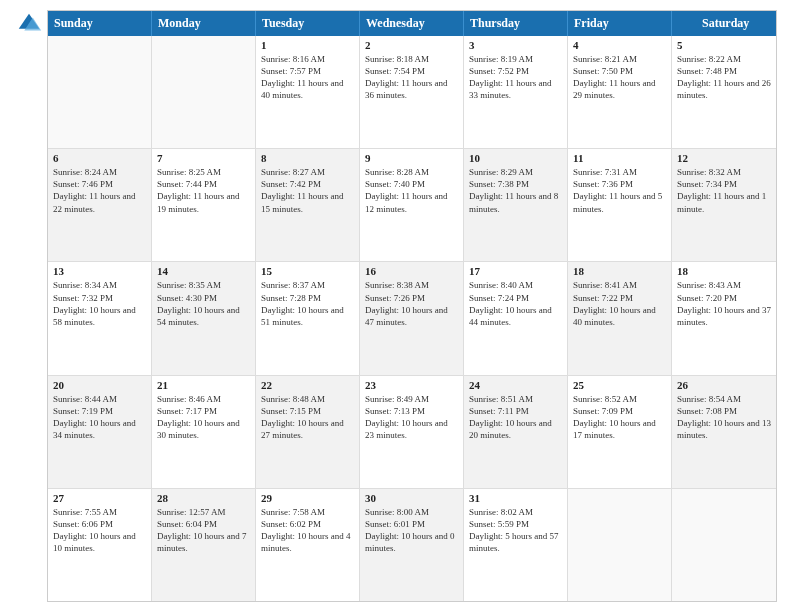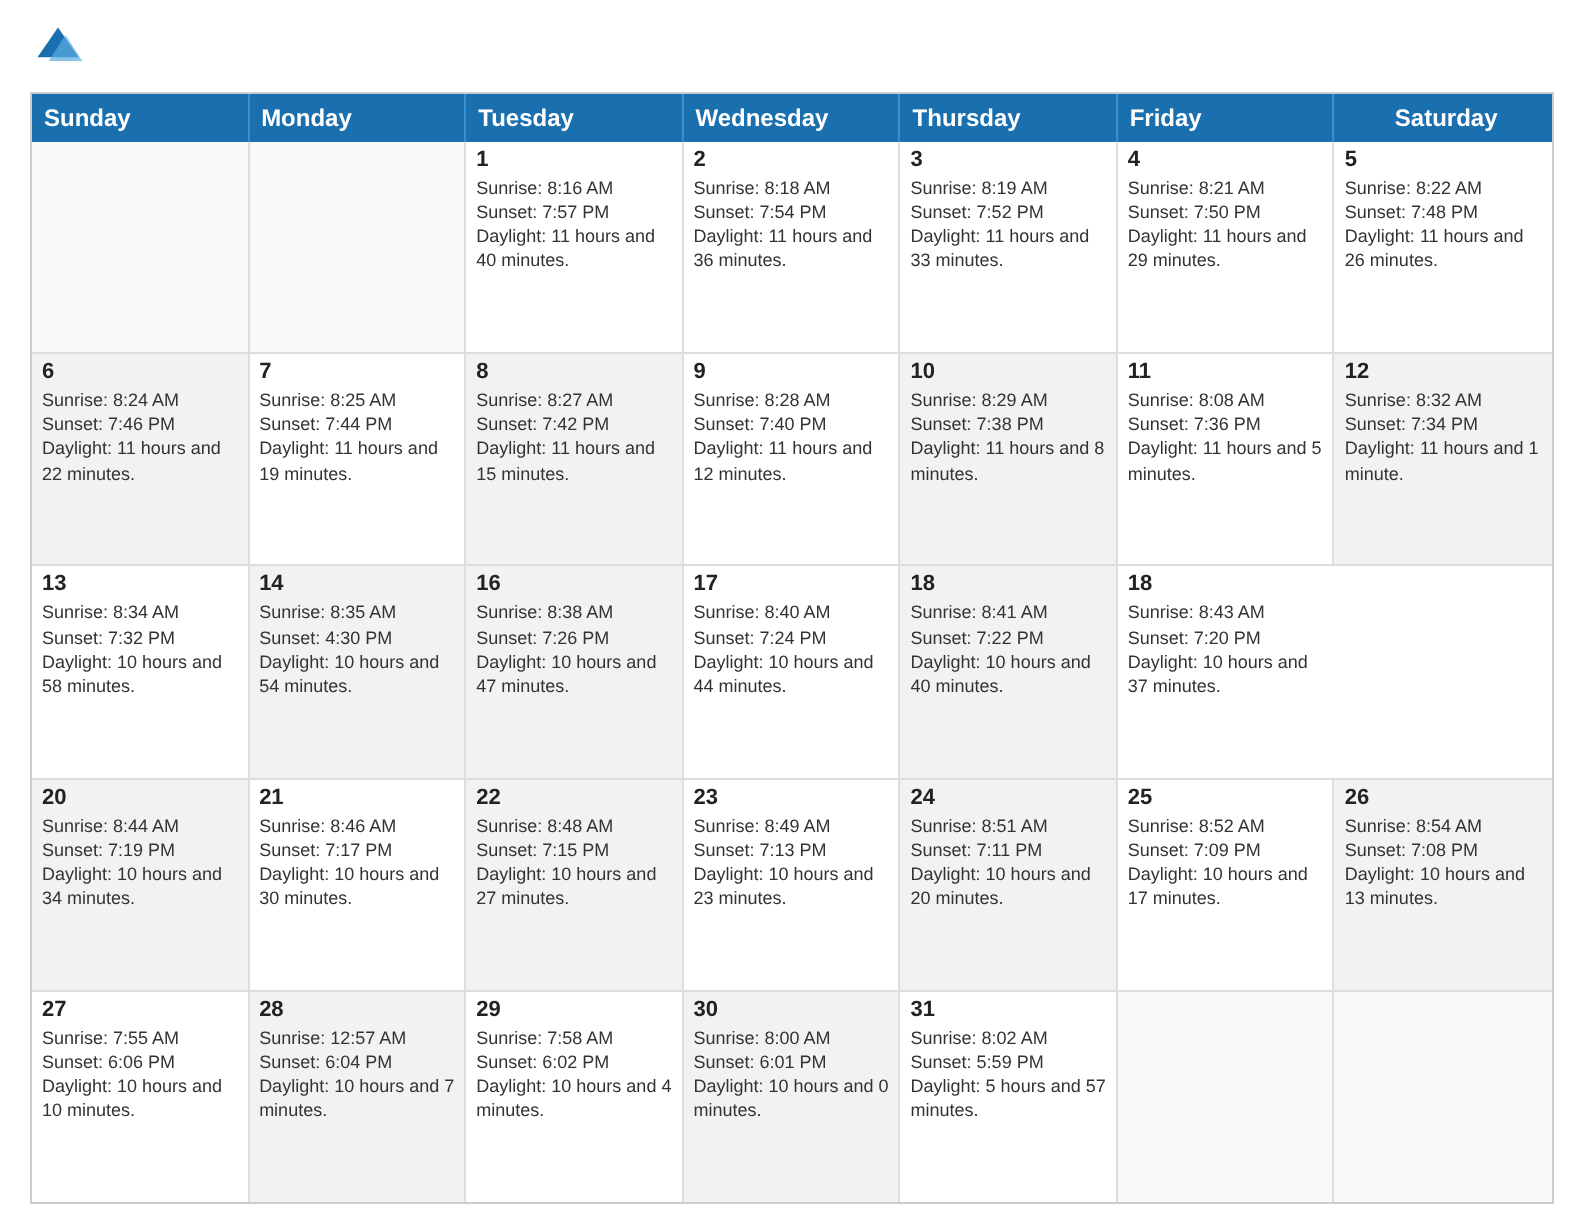--- a/index.html
+++ b/index.html
@@ -8,21 +8,22 @@
       background: #fff;
       width: 792px;
       height: 612px;
       overflow: hidden;
     }
     .page {
       width: 792px;
       height: 612px;
       padding: 10px 15px;
       display: flex;
-      flex-direction: column;
+      flex-direction: row;
+      font-family: Liberation Serif, serif;
     }
     .header {
       display: flex;
       justify-content: space-between;
       align-items: flex-start;
       margin-bottom: 8px;
     }
     .logo {
       display: flex;
       align-items: center;
@@ -202,21 +203,21 @@
             <div class="cell-line">Daylight: 11 hours and 12 minutes.</div>
           </div>
           <div class="cal-cell shaded">
             <div class="day-num">10</div>
             <div class="cell-line">Sunrise: 8:29 AM</div>
             <div class="cell-line">Sunset: 7:38 PM</div>
             <div class="cell-line">Daylight: 11 hours and 8 minutes.</div>
           </div>
           <div class="cal-cell">
             <div class="day-num">11</div>
-            <div class="cell-line">Sunrise: 8:08 AM</div>
+            <div class="cell-line">Sunrise: 7:31 AM</div>
             <div class="cell-line">Sunset: 7:36 PM</div>
             <div class="cell-line">Daylight: 11 hours and 5 minutes.</div>
           </div>
           <div class="cal-cell shaded">
             <div class="day-num">12</div>
             <div class="cell-line">Sunrise: 8:32 AM</div>
             <div class="cell-line">Sunset: 7:34 PM</div>
             <div class="cell-line">Daylight: 11 hours and 1 minute.</div>
           </div>
         </div>
@@ -225,20 +226,26 @@
             <div class="day-num">13</div>
             <div class="cell-line">Sunrise: 8:34 AM</div>
             <div class="cell-line">Sunset: 7:32 PM</div>
             <div class="cell-line">Daylight: 10 hours and 58 minutes.</div>
           </div>
           <div class="cal-cell shaded">
             <div class="day-num">14</div>
             <div class="cell-line">Sunrise: 8:35 AM</div>
             <div class="cell-line">Sunset: 4:30 PM</div>
             <div class="cell-line">Daylight: 10 hours and 54 minutes.</div>
+          </div>
+          <div class="cal-cell">
+            <div class="day-num">15</div>
+            <div class="cell-line">Sunrise: 8:37 AM</div>
+            <div class="cell-line">Sunset: 7:28 PM</div>
+            <div class="cell-line">Daylight: 10 hours and 51 minutes.</div>
           </div>
           <div class="cal-cell shaded">
             <div class="day-num">16</div>
             <div class="cell-line">Sunrise: 8:38 AM</div>
             <div class="cell-line">Sunset: 7:26 PM</div>
             <div class="cell-line">Daylight: 10 hours and 47 minutes.</div>
           </div>
           <div class="cal-cell">
             <div class="day-num">17</div>
             <div class="cell-line">Sunrise: 8:40 AM</div>

